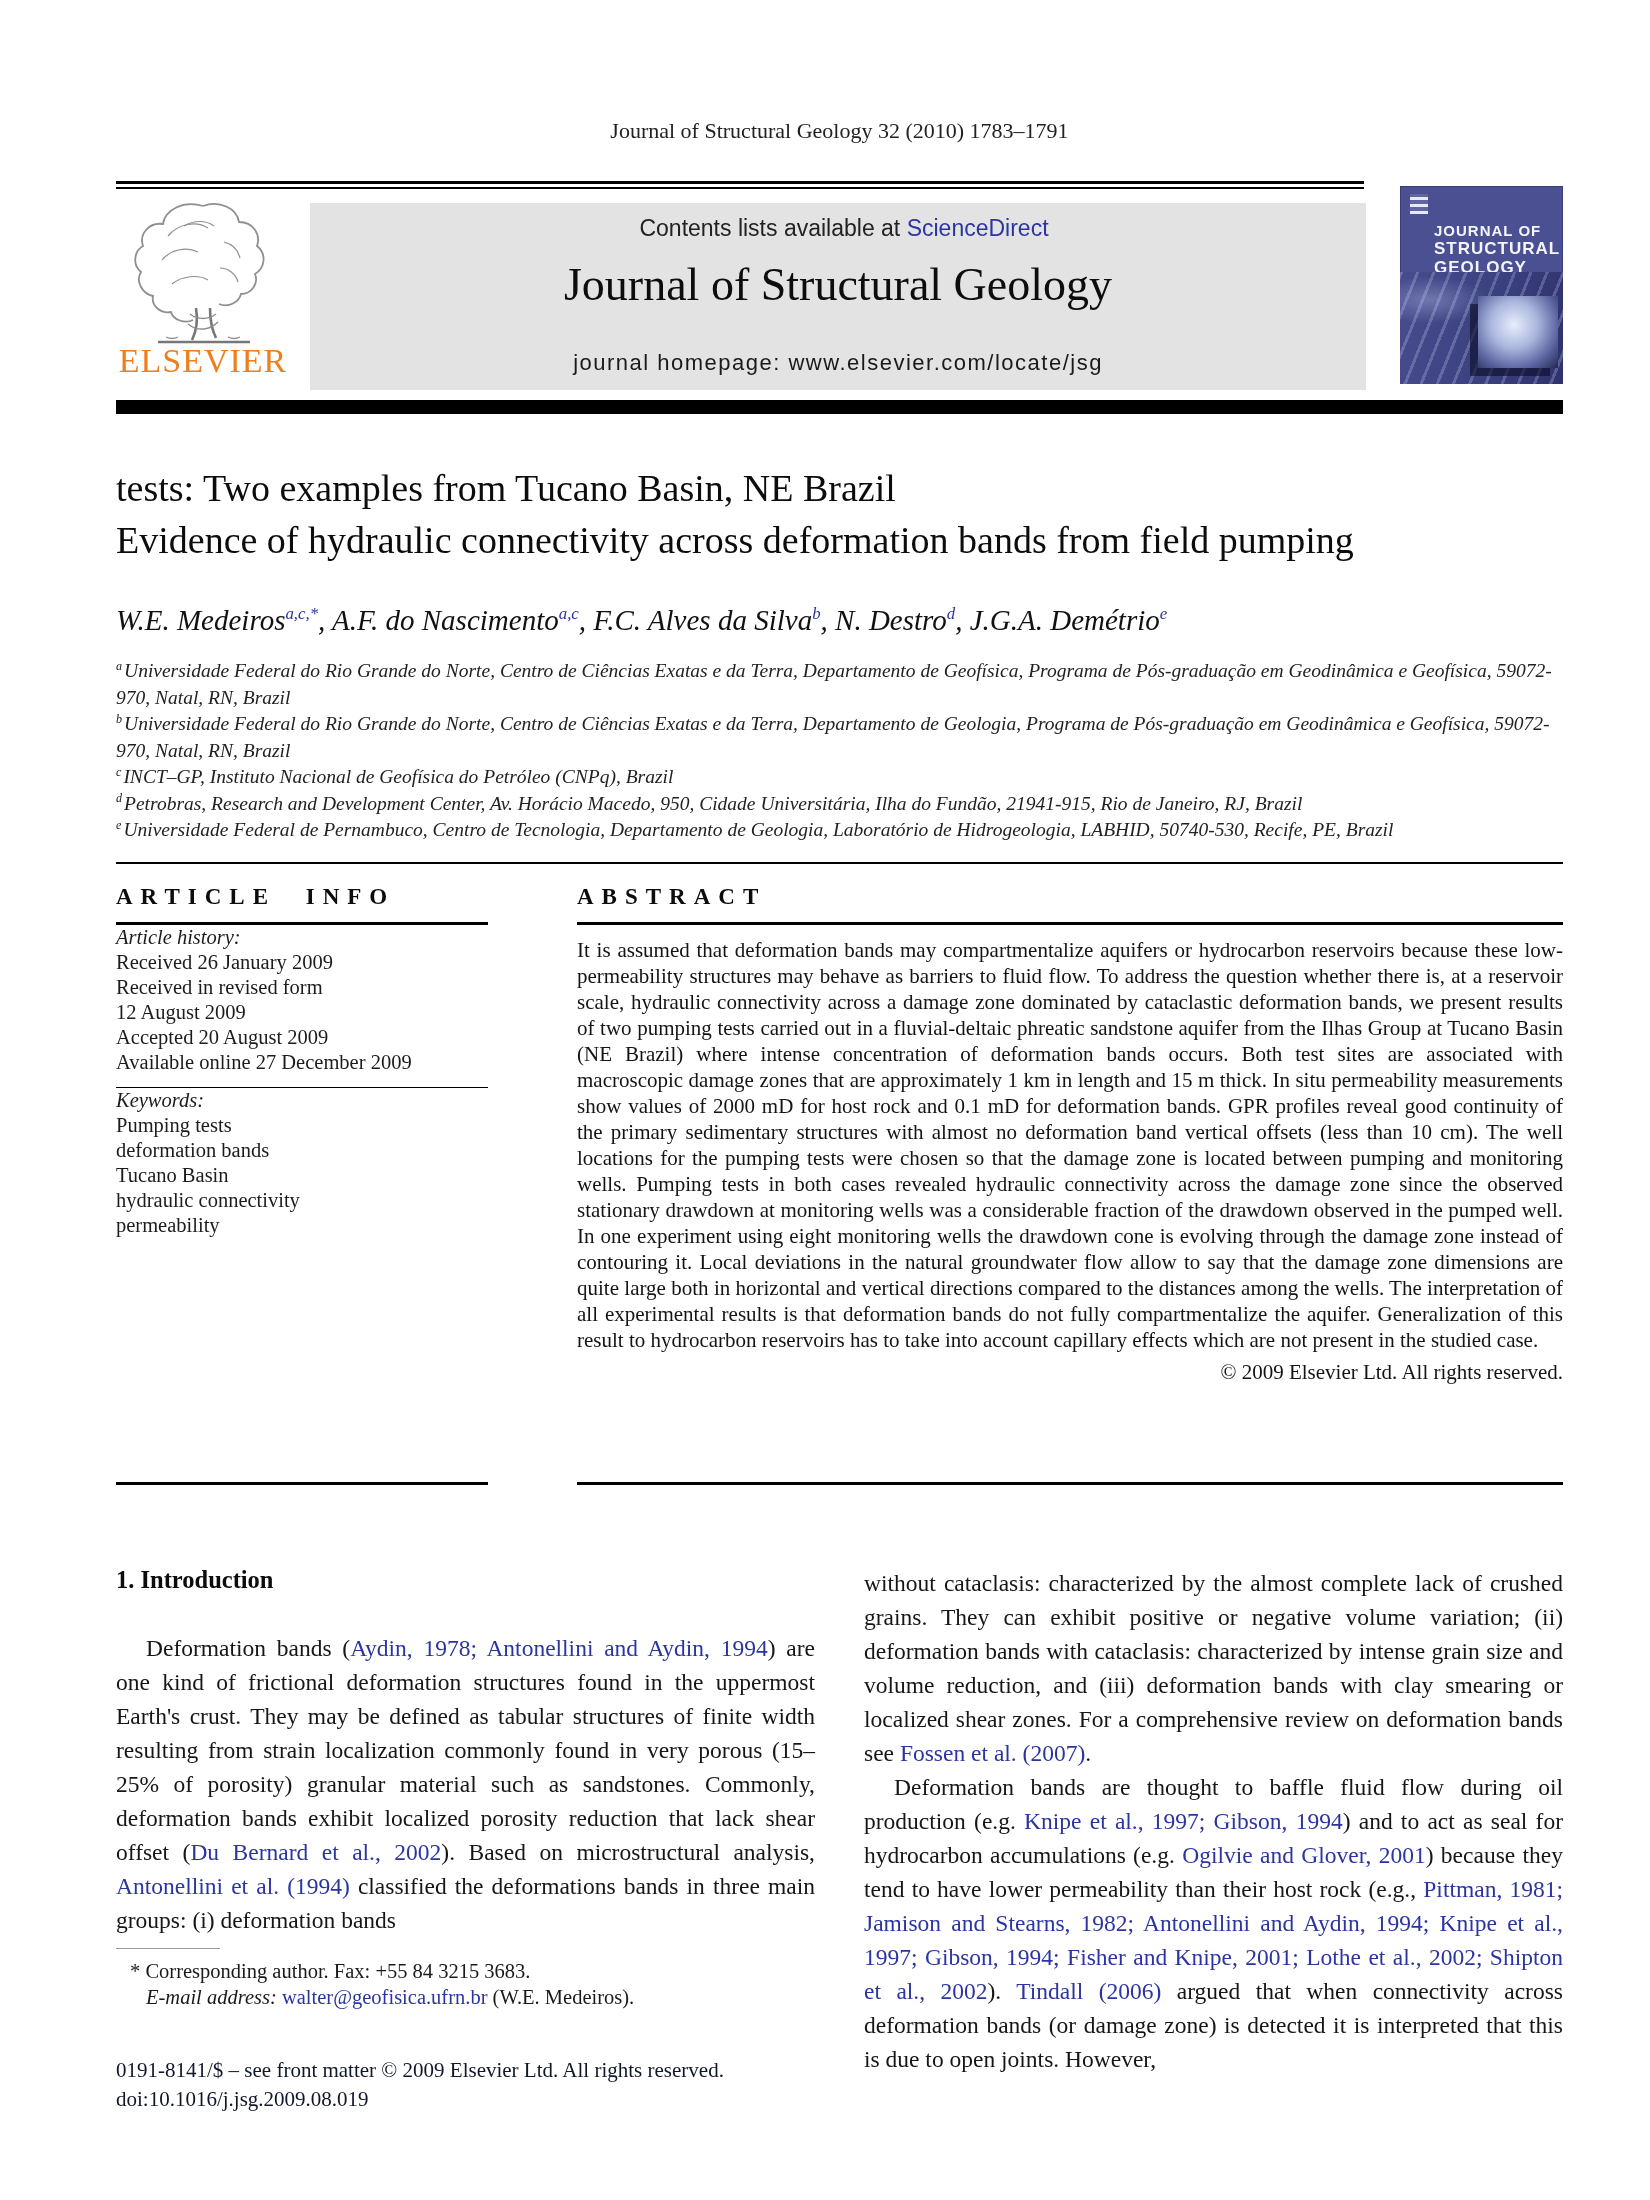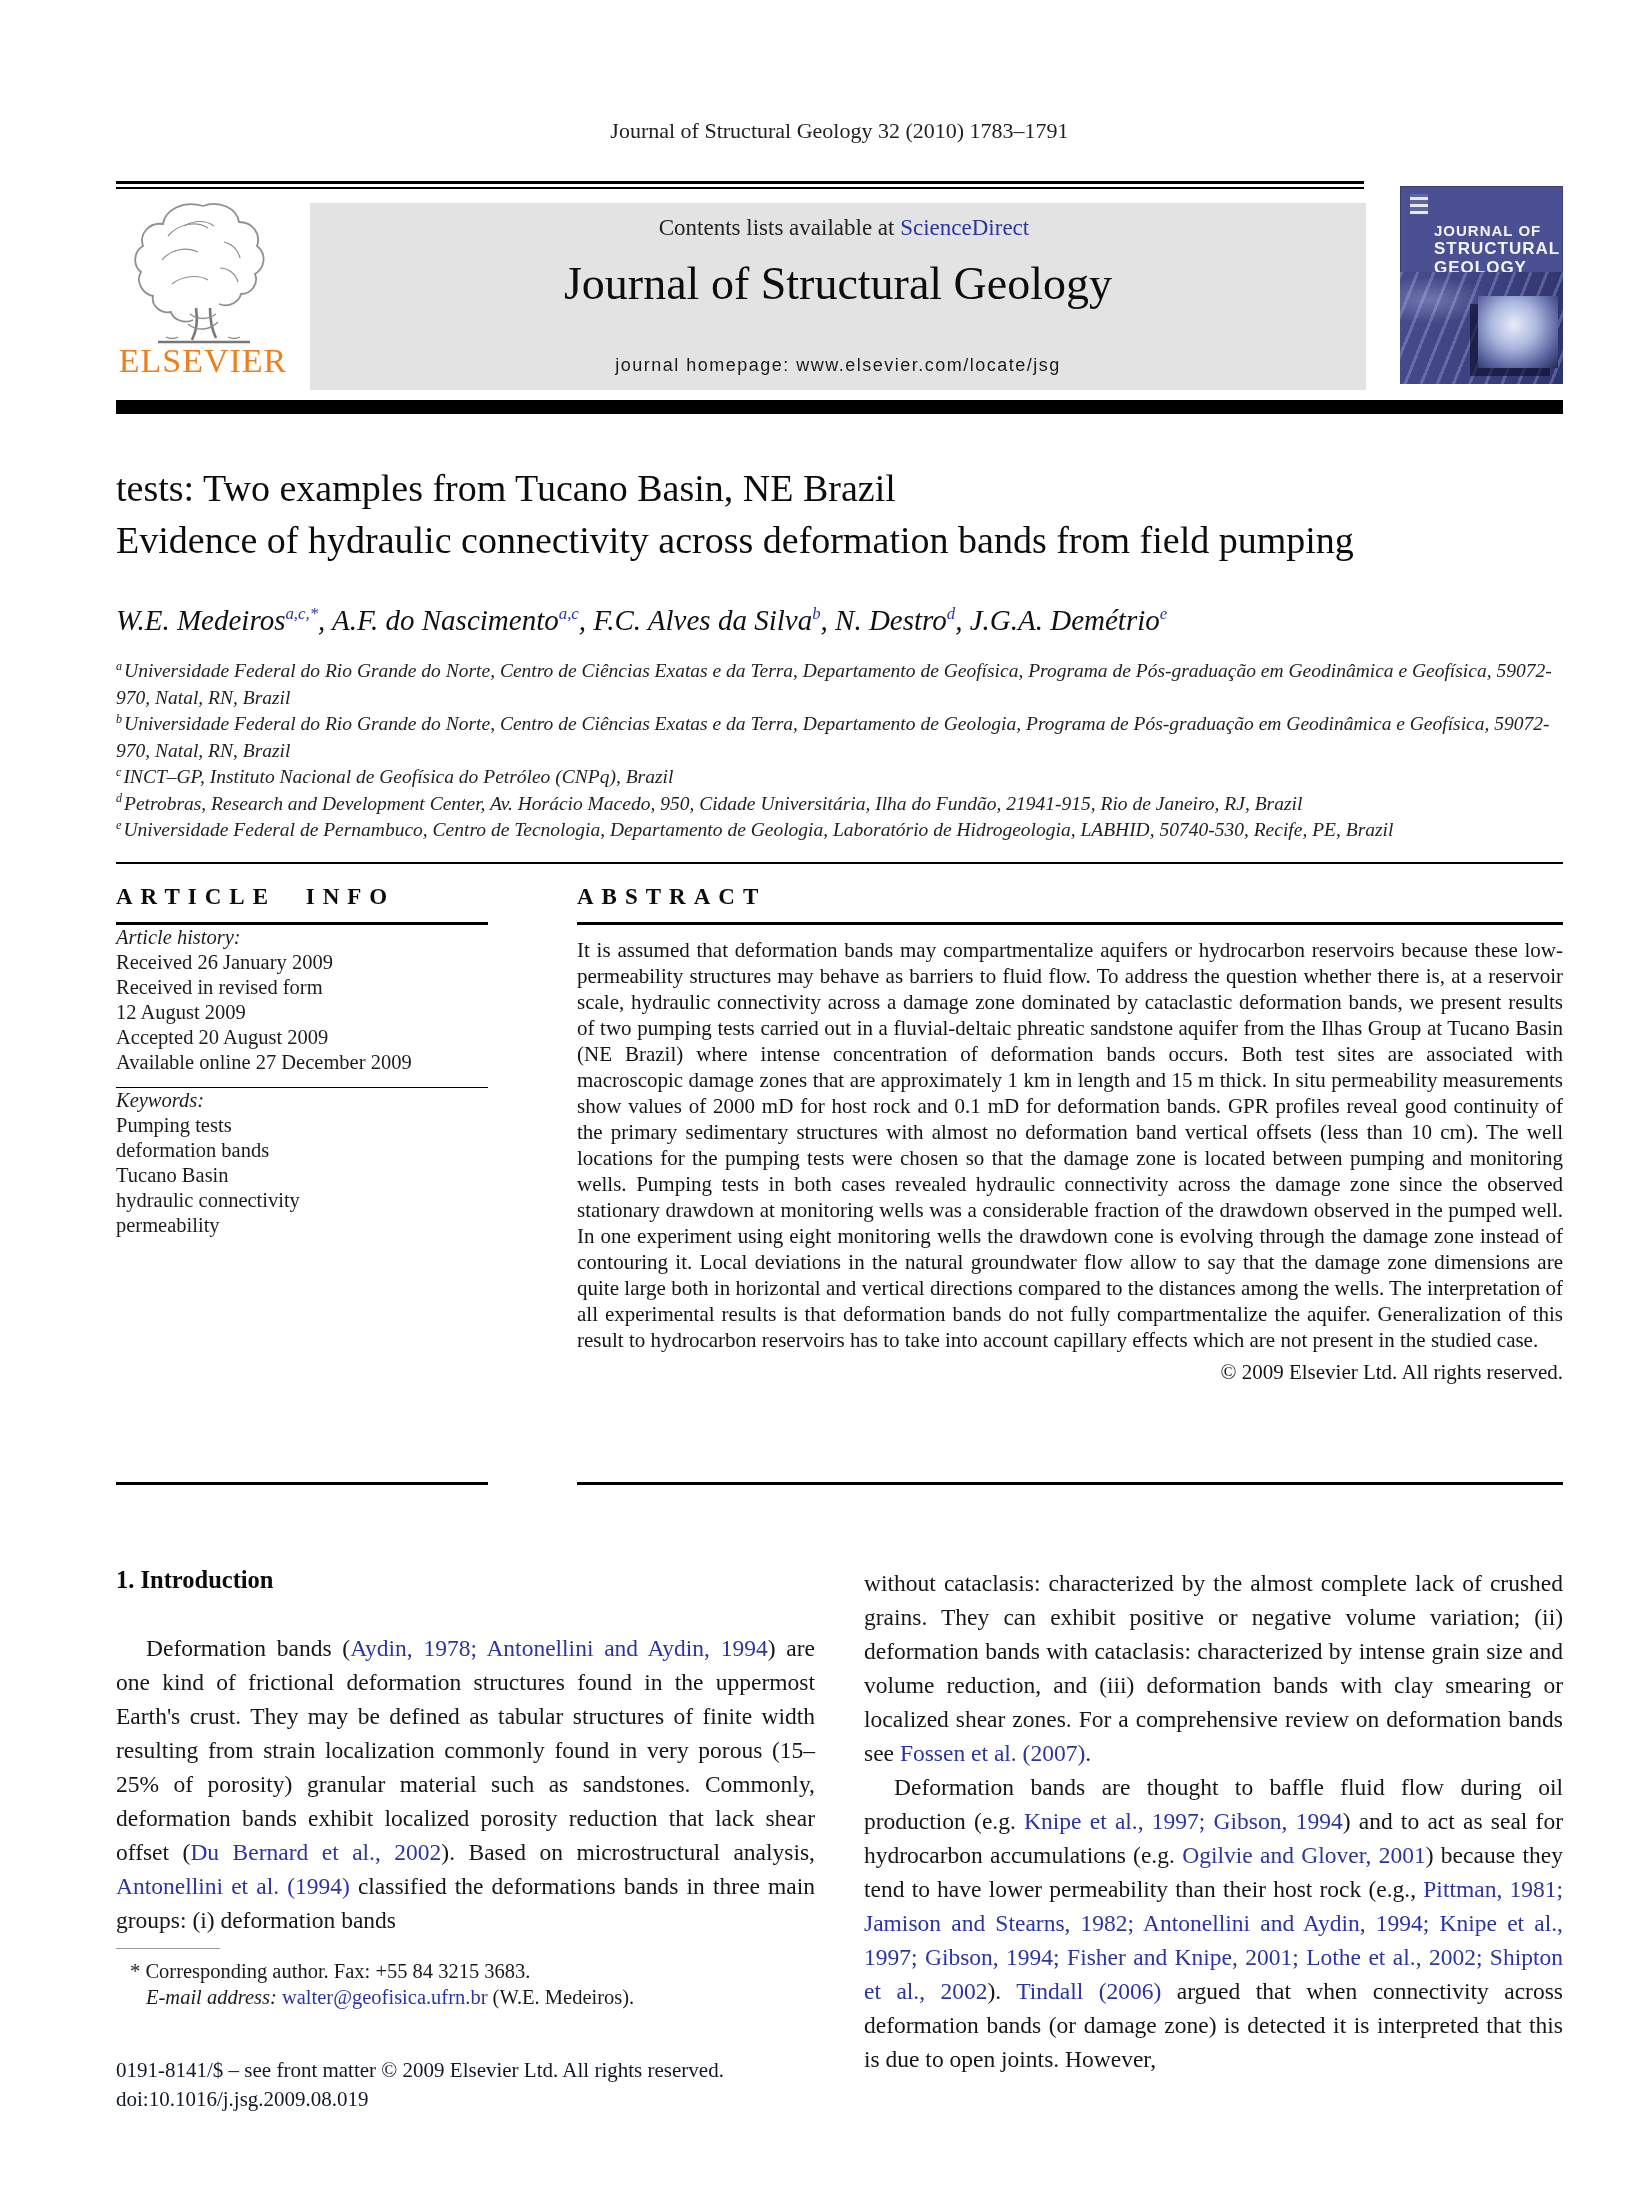--- a/index.html
+++ b/index.html
@@ -15,23 +15,23 @@
     font-family:"Liberation Serif","DejaVu Serif",serif;color:var(--ink);
     overflow:hidden;margin:0 auto;
   }
   
   .cite-line{position:absolute;left:116px;top:118px;width:1447px;text-align:center;font-size:22px;color:#222;}
   .rule-top{position:absolute;left:116px;top:181px;width:1248px;height:3px;border-top:3px solid #000;border-bottom:2px solid #000;}
   .logo-block{position:absolute;left:114px;top:196px;width:178px;height:196px;text-align:center;}
   .logo-tree{display:block;margin:0 auto;}
   .elsevier-word{font-size:34px;letter-spacing:1px;color:var(--elsevier_orange);font-weight:500;margin-top:-6px;}
   .banner{position:absolute;left:310px;top:203px;width:1056px;height:187px;background:var(--banner_gray);text-align:center;}
-  .banner-contents{padding-top:12px;font-family:Liberation Serif, serif;font-size:23px;color:#222;padding-left:12px;}
+  .banner-contents{padding-top:12px;font-family:Liberation Sans, sans-serif;font-size:23px;color:#222;padding-left:12px;}
   .banner-journal{margin-top:16px;font-size:46px;color:#0d0d0d;}
-  .banner-homepage{position:absolute;left:0;bottom:14px;width:100%;font-family:"Liberation Sans","DejaVu Sans",sans-serif;font-size:18px;letter-spacing:1.5px;color:#1a1a1a;}
+  .banner-homepage{position:absolute;left:0;bottom:14px;width:100%;font-family:"Liberation Sans","DejaVu Sans",sans-serif;font-size:22px;letter-spacing:1.5px;color:#1a1a1a;}
   .cover{position:absolute;left:1400px;top:186px;width:163px;height:198px;background:var(--cover_blue);overflow:hidden;box-shadow:0 0 0 1px #3a3e78 inset;}
   .cover-mark{position:absolute;left:10px;top:8px;width:18px;height:20px;background:repeating-linear-gradient(0deg,rgba(240,242,252,.95) 0 3px,rgba(255,255,255,.12) 3px 7px);}
   .cover-title{position:absolute;left:34px;top:36px;color:#f4f5fb;font-family:"Liberation Sans","DejaVu Sans",sans-serif;font-weight:bold;text-align:left;}
   .cover-l1{font-size:15px;letter-spacing:1px;}
   .cover-l2,.cover-l3{font-size:17px;letter-spacing:1px;line-height:19px;}
   .cover-art{position:absolute;left:0;bottom:0;width:100%;height:112px;
     background:
       radial-gradient(ellipse 90px 36px at 18% 25%, rgba(195,205,245,.35), transparent 65%),
       repeating-linear-gradient(112deg, rgba(205,215,250,.25) 0 3px, transparent 3px 15px),
       linear-gradient(100deg,#474c8e,#3a3f7d 60%,#2e336d);}

